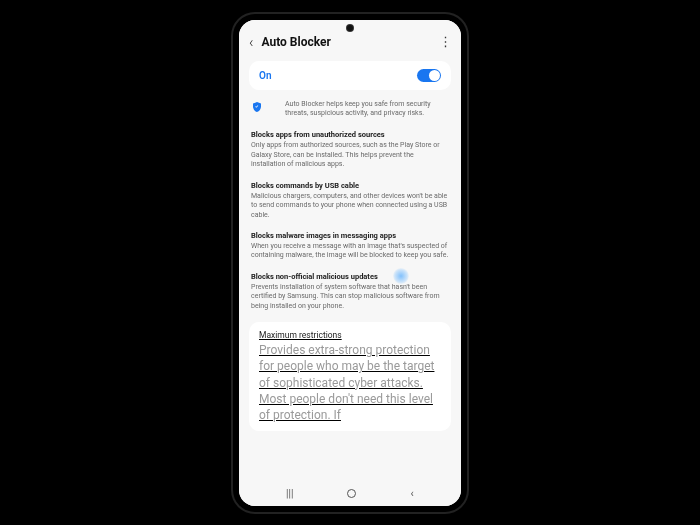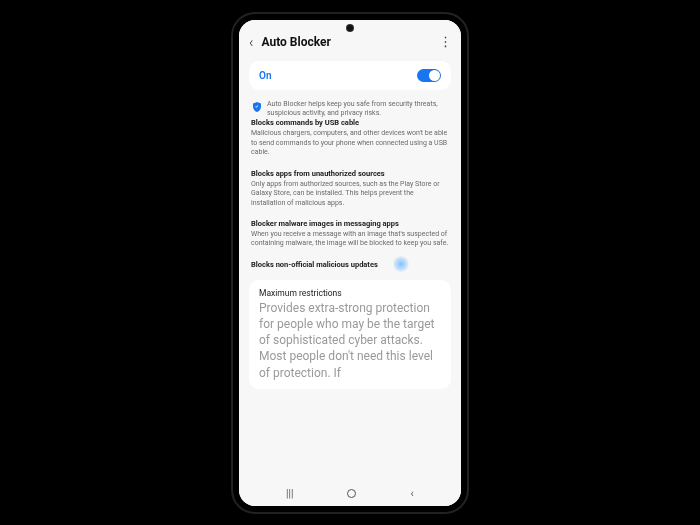--- a/index.html
+++ b/index.html
@@ -95,21 +95,22 @@
     position: absolute;
     right: 1px;
     top: 1px;
     width: 11px;
     height: 11px;
     background: #fff;
     border-radius: 50%;
   }
   .intro-row {
     display: flex;
-    gap: 4px;
+    gap: 22px;
+    margin-bottom: 12px;
     padding: 0 2px;
   }
   .shield-icon {
     width: 12px;
     height: 12px;
     flex-shrink: 0;
     margin-top: 1px;
   }
   .intro-text {
     font-size: 7px;
@@ -140,20 +141,21 @@
     height: 16px;
     background: radial-gradient(circle, rgba(80,170,255,0.7) 0%, rgba(80,170,255,0.25) 55%, rgba(80,170,255,0) 75%);
     border-radius: 50%;
     pointer-events: none;
   }
   .max-card {
     background: #fff;
     border-radius: 10px;
     padding: 8px 10px;
     margin-top: 3px;
+    text-decoration: underline;
   }
   .max-title {
     font-size: 8.5px;
     font-weight: 400;
     color: #222;
     margin-bottom: 2px;
   }
   .max-body {
     font-size: 12px;
     line-height: 1.35;
@@ -206,36 +208,37 @@
 
       <div class="intro-row">
         <svg class="shield-icon" viewBox="0 0 24 24">
           <path fill="#1976f0" d="M12 2 L4 5 v6 c0 5 3.4 9.7 8 11 4.6-1.3 8-6 8-11 V5 L12 2z"></path>
           <path fill="#fff" d="M10.5 13.5 l-2-2 1-1 1 1 3-3 1 1z"></path>
         </svg>
         <div class="intro-text">Auto Blocker helps keep you safe from security threats, suspicious activity, and privacy risks.</div>
       </div>
 
       <div class="section">
+        <div class="section-title">Blocks apps from unauthorized sources</div>
+        <div class="section-body">Only apps from authorized sources, such as the Play Store or Galaxy Store, can be installed. This helps prevent the installation of malicious apps.</div>
+      </div>
+
+      <div class="section">
         <div class="section-title">Blocks commands by USB cable</div>
         <div class="section-body">Malicious chargers, computers, and other devices won't be able to send commands to your phone when connected using a USB cable.</div>
       </div>
 
       <div class="section">
-        <div class="section-title">Blocks apps from unauthorized sources</div>
-        <div class="section-body">Only apps from authorized sources, such as the Play Store or Galaxy Store, can be installed. This helps prevent the installation of malicious apps.</div>
-      </div>
-
-      <div class="section">
-        <div class="section-title">Blocker malware images in messaging apps</div>
+        <div class="section-title">Blocks malware images in messaging apps</div>
         <div class="section-body">When you receive a message with an image that's suspected of containing malware, the image will be blocked to keep you safe.</div>
       </div>
 
       <div class="section">
         <div class="section-title">Blocks non-official malicious updates</div>
+        <div class="section-body">Prevents installation of system software that hasn't been certified by Samsung. This can stop malicious software from being installed on your phone.</div>
         <div class="tap-indicator"></div>
       </div>
 
       <div class="max-card">
         <div class="max-title">Maximum restrictions</div>
         <div class="max-body">Provides extra-strong protection for people who may be the target of sophisticated cyber attacks. Most people don't need this level of protection. If</div>
       </div>
 
     </div>
 

